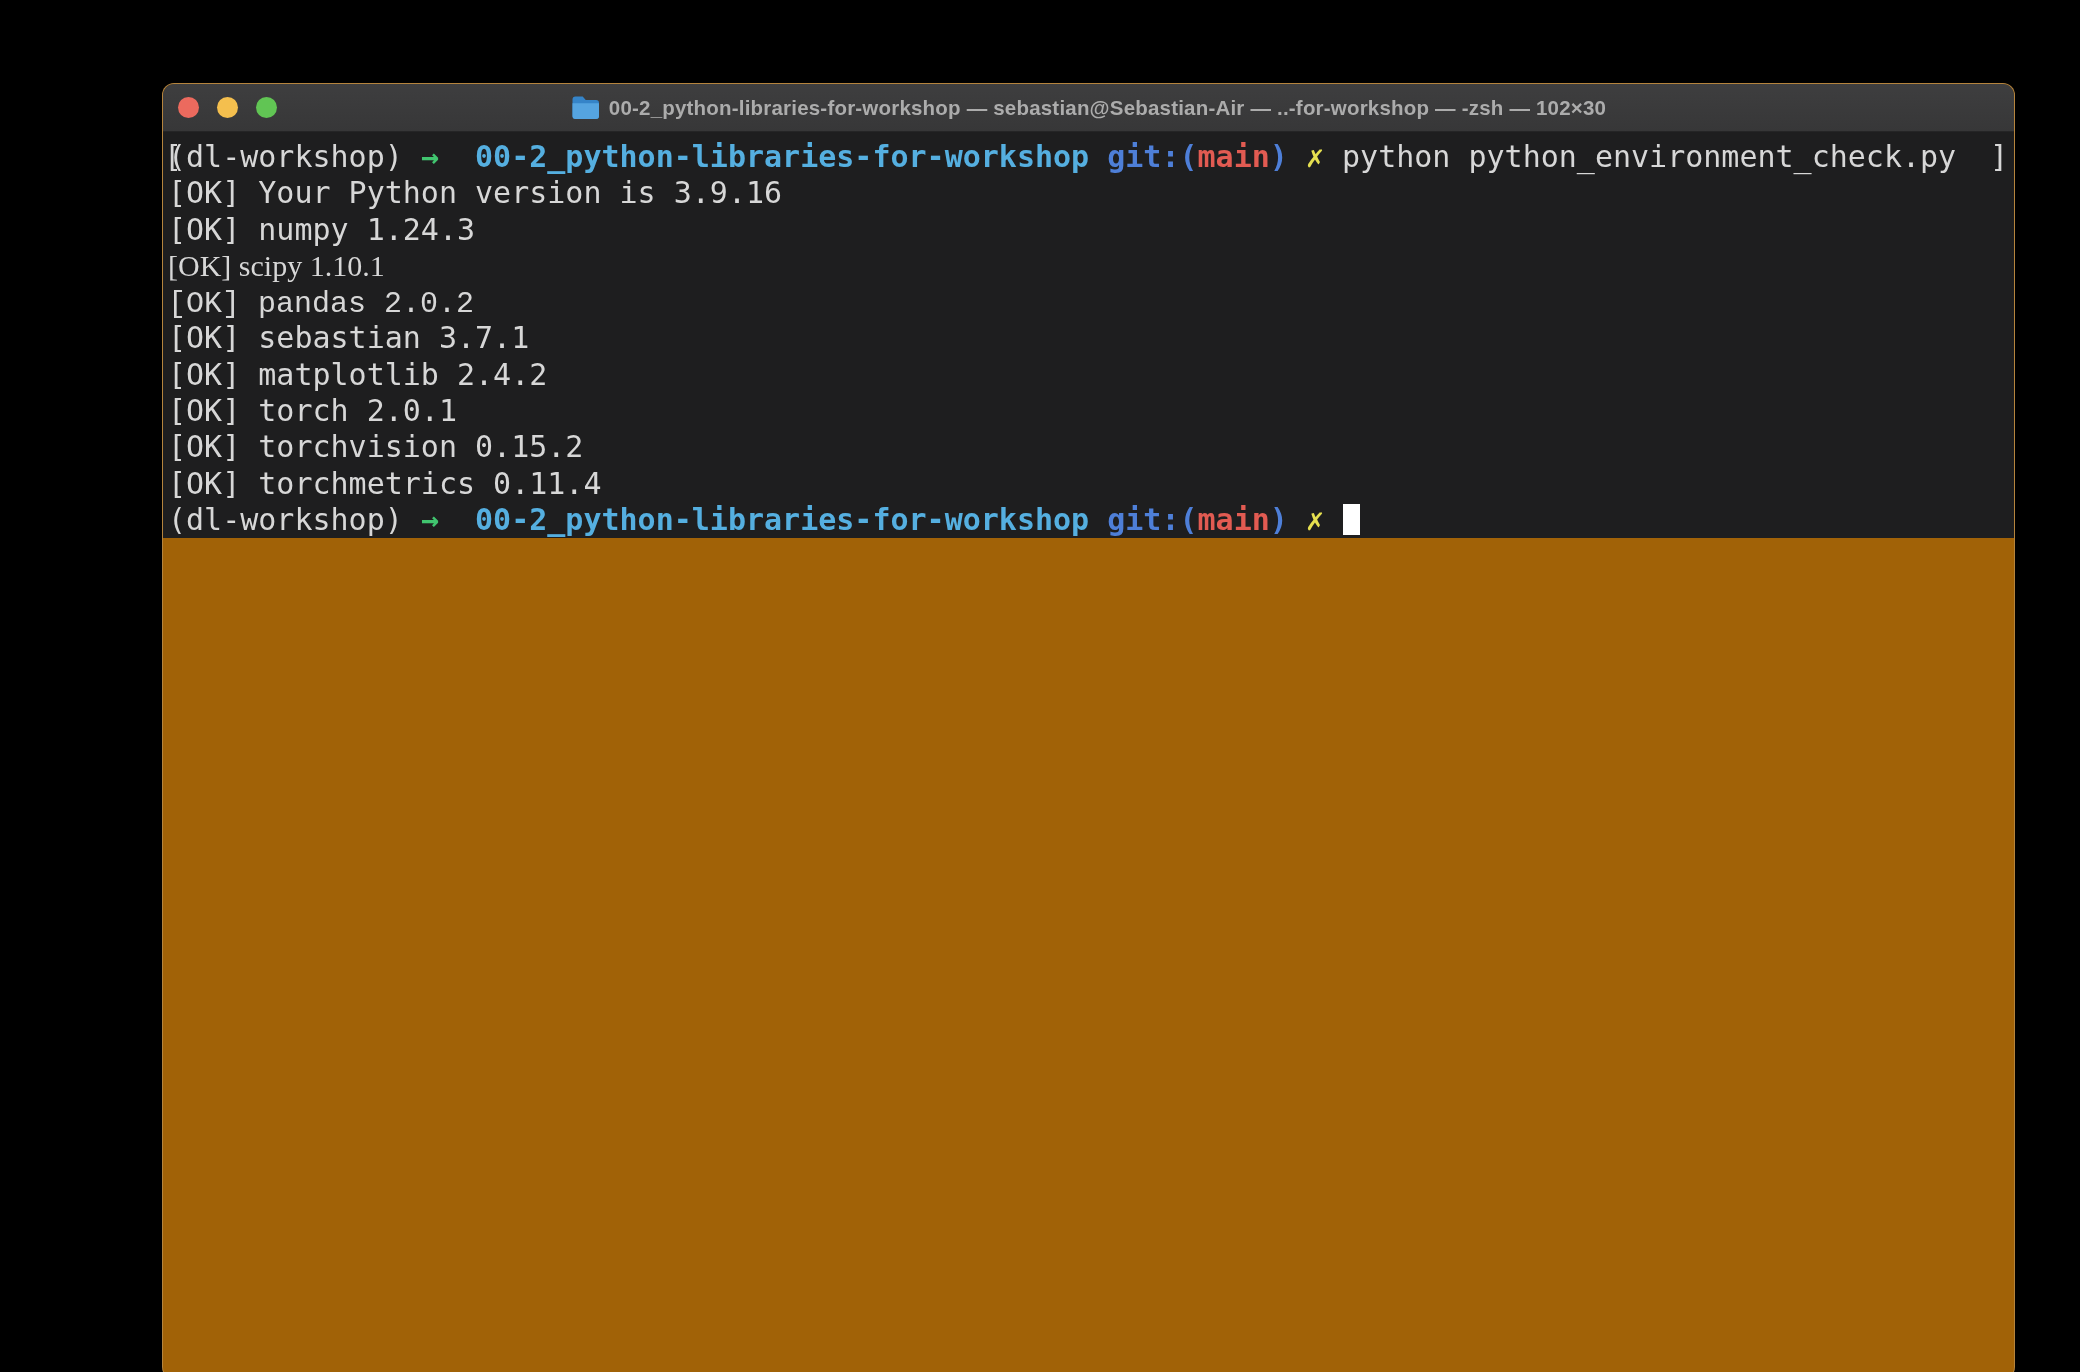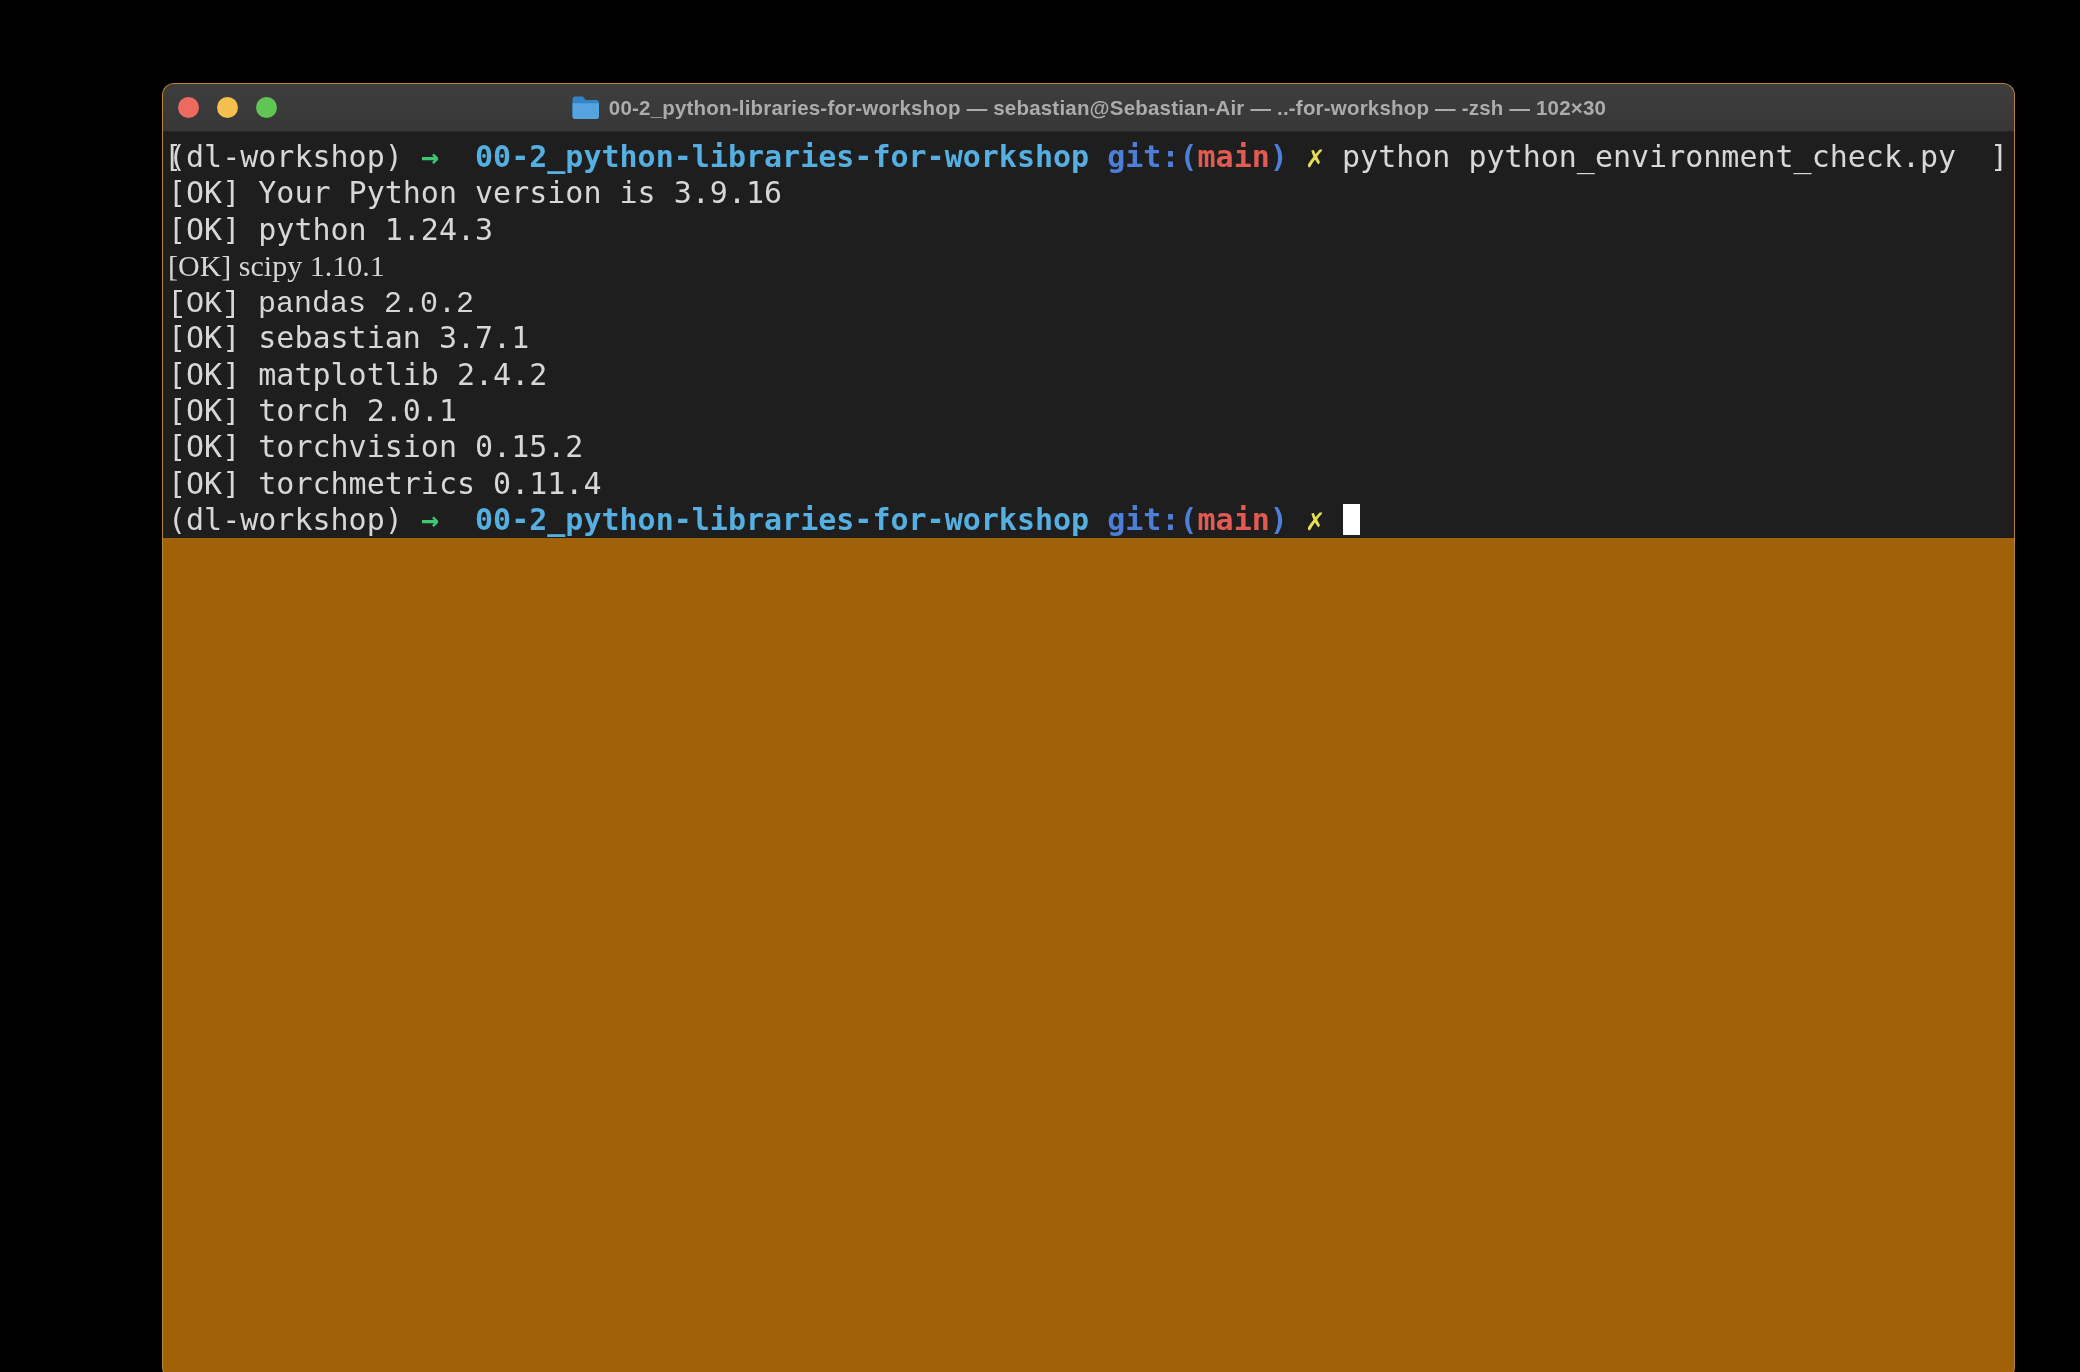--- a/index.html
+++ b/index.html
@@ -117,21 +117,21 @@
             <path id="folder-front" d="M1.5 8.2 h26.5 v12.9 q0 3 -3 3 h-20.5 q-3 0 -3 -3 Z" fill="#55A4E0"></path>
           </svg>
         </span>
         <span>00-2_python-libraries-for-workshop — sebastian@Sebastian-Air — ..-for-workshop — -zsh — 102×30</span>
       </div>
     </div>
 
     <div class="screen" id="terminal-screen" style="background: rgb(30, 30, 31);">
         <div class="term-line"><span class="edge-left" style="color: rgb(215, 215, 215);">[</span><span style="color: rgb(215, 215, 215);">(dl-workshop) </span><span class="seg-bold" style="color: rgb(65, 197, 111);">→</span><span style="color: rgb(215, 215, 215);">  </span><span class="seg-bold" style="color: rgb(85, 175, 224);">00-2_python-libraries-for-workshop</span><span style="color: rgb(215, 215, 215);"> </span><span class="seg-bold" style="color: rgb(78, 127, 216);">git:(</span><span class="seg-bold" style="color: rgb(226, 91, 82);">main</span><span class="seg-bold" style="color: rgb(78, 127, 216);">)</span><span style="color: rgb(215, 215, 215);"> </span><span class="seg-bold" style="color: rgb(230, 224, 80);">✗</span><span style="color: rgb(215, 215, 215);"> python python_environment_check.py</span><span class="edge-right" style="color: rgb(215, 215, 215);">]</span></div>
         <div class="term-line"><span style="color: rgb(215, 215, 215);">[OK] Your Python version is 3.9.16</span></div>
-        <div class="term-line"><span style="color: rgb(215, 215, 215);">[OK] python 1.24.3</span></div>
+        <div class="term-line"><span style="color: rgb(215, 215, 215);">[OK] numpy 1.24.3</span></div>
         <div class="term-line"><span style="color: rgb(215, 215, 215); font-family: Liberation Serif, serif;">[OK] scipy 1.10.1</span></div>
         <div class="term-line"><span style="color: rgb(215, 215, 215); font-family: Liberation Mono, monospace;">[OK] pandas 2.0.2</span></div>
         <div class="term-line"><span style="color: rgb(215, 215, 215);">[OK] sebastian 3.7.1</span></div>
         <div class="term-line"><span style="color: rgb(215, 215, 215);">[OK] matplotlib 2.4.2</span></div>
         <div class="term-line"><span style="color: rgb(215, 215, 215);">[OK] torch 2.0.1</span></div>
         <div class="term-line"><span style="color: rgb(215, 215, 215);">[OK] torchvision 0.15.2</span></div>
         <div class="term-line"><span style="color: rgb(215, 215, 215);">[OK] torchmetrics 0.11.4</span></div>
         <div class="term-line"><span style="color: rgb(215, 215, 215);">(dl-workshop) </span><span class="seg-bold" style="color: rgb(65, 197, 111);">→</span><span style="color: rgb(215, 215, 215);">  </span><span class="seg-bold" style="color: rgb(85, 175, 224);">00-2_python-libraries-for-workshop</span><span style="color: rgb(215, 215, 215);"> </span><span class="seg-bold" style="color: rgb(78, 127, 216);">git:(</span><span class="seg-bold" style="color: rgb(226, 91, 82);">main</span><span class="seg-bold" style="color: rgb(78, 127, 216);">)</span><span style="color: rgb(215, 215, 215);"> </span><span class="seg-bold" style="color: rgb(230, 224, 80);">✗</span><span style="color: rgb(215, 215, 215);"> </span><span class="cursor-block" style="background: rgb(255, 255, 255);"></span></div>
       </div>
 

